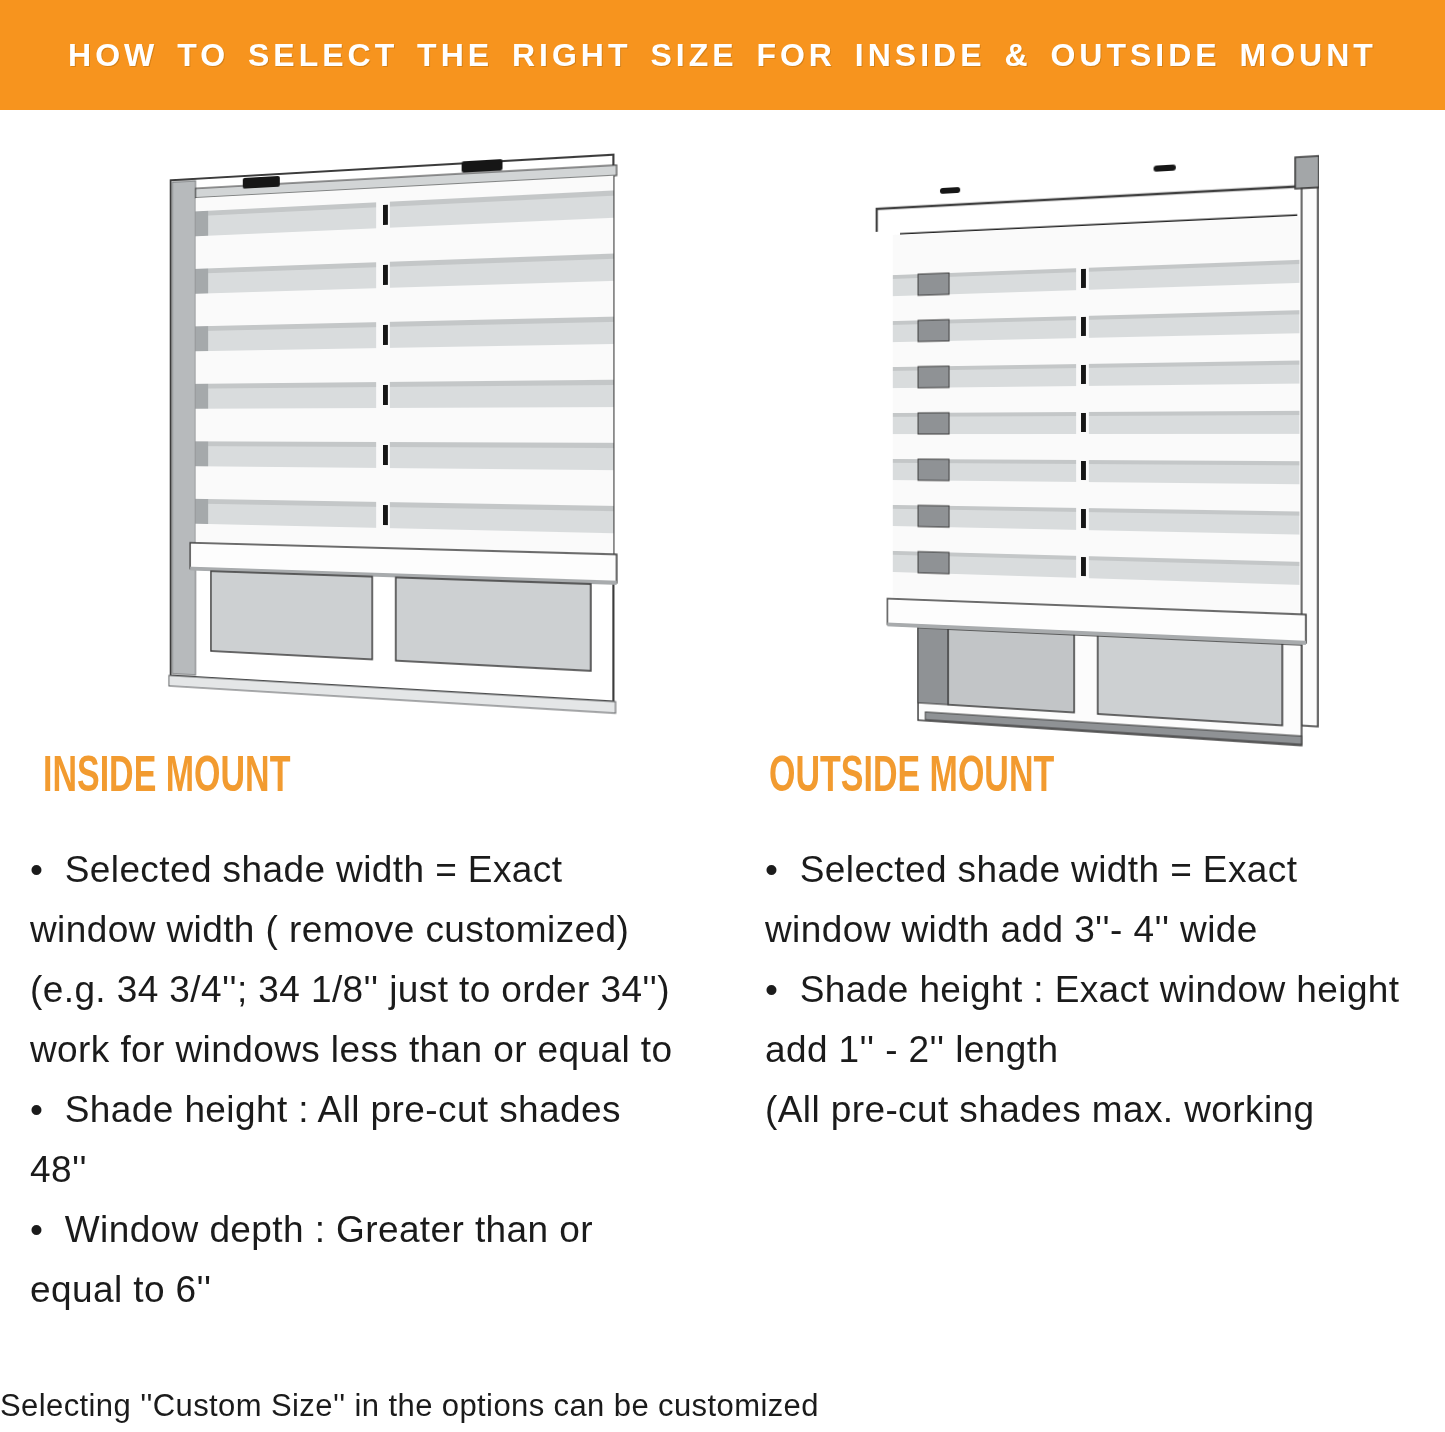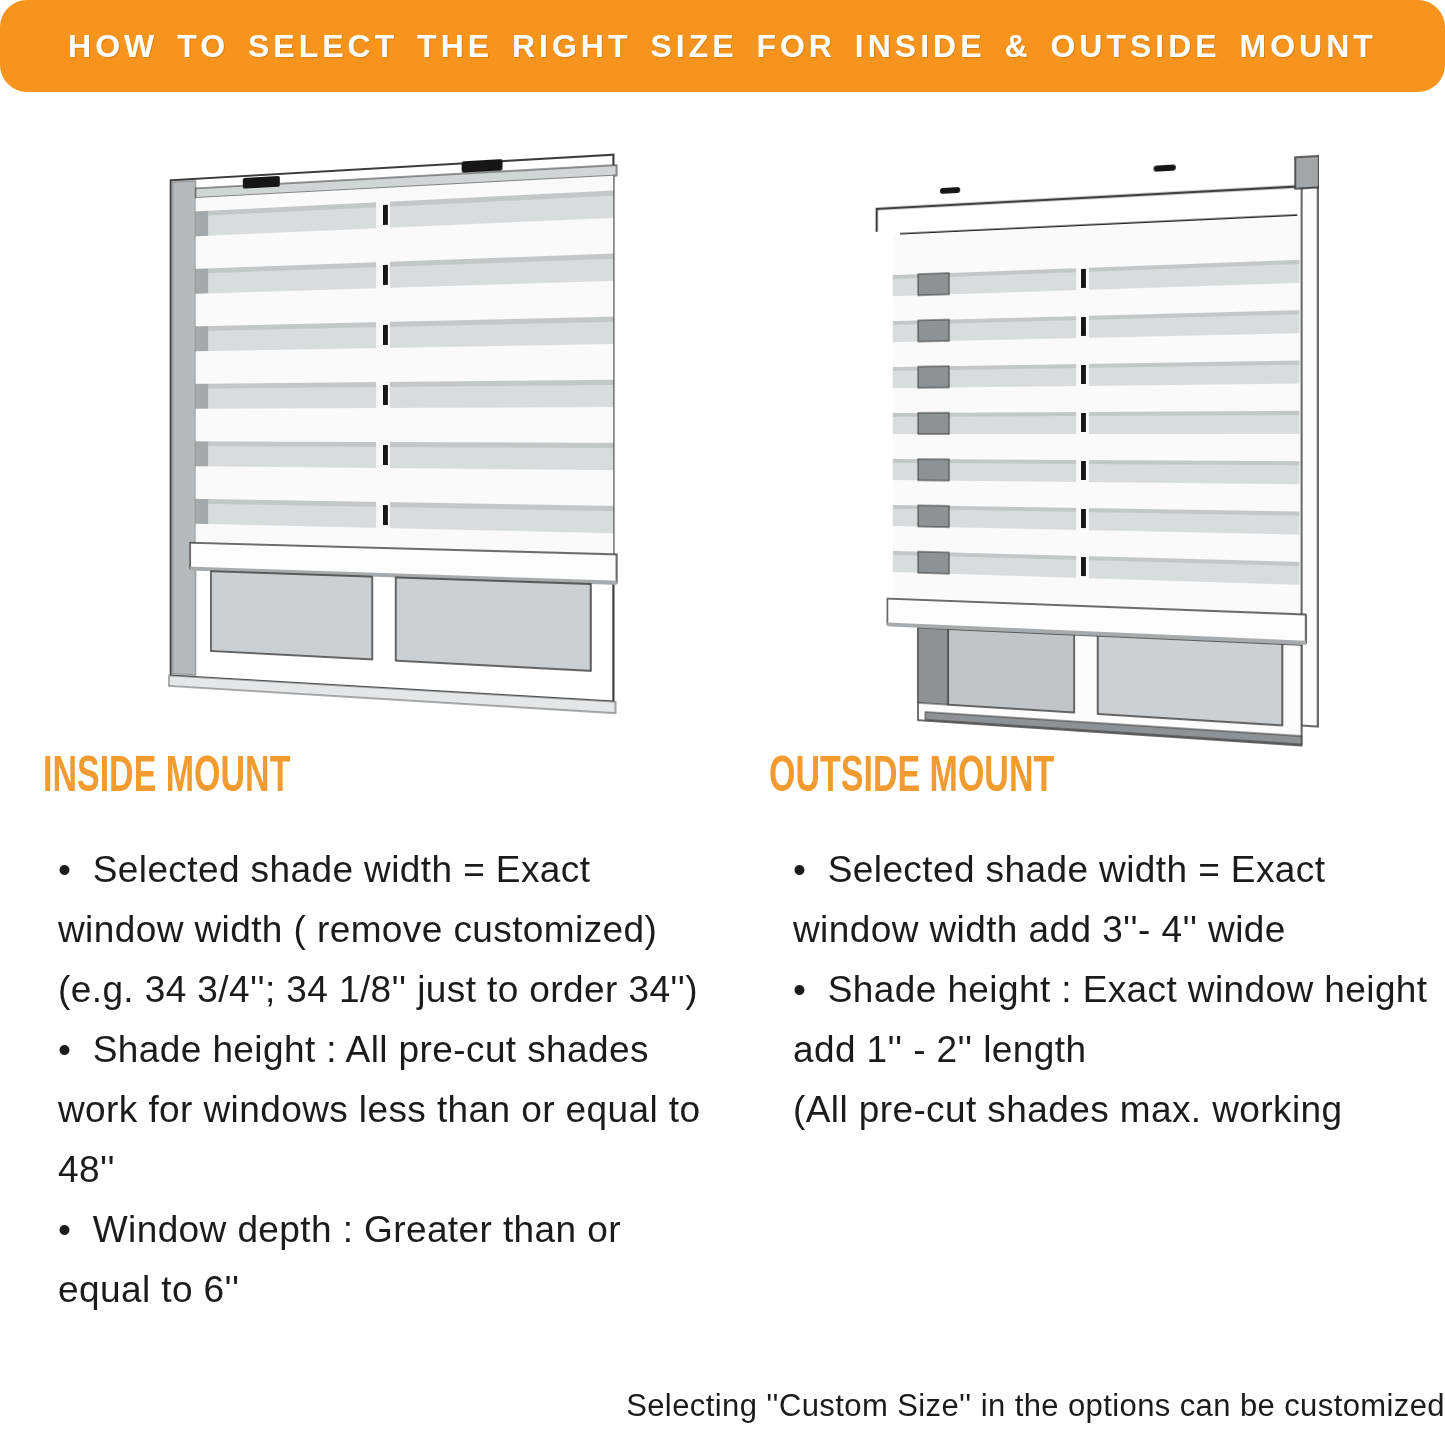--- a/index.html
+++ b/index.html
@@ -17,23 +17,23 @@
     --outline:#3c3c3c;
     --bracket:#161616;
   }
   *{margin:0;padding:0;box-sizing:border-box;}
   html,body{background:#ffffff;}
   body{font-family:"Liberation Sans","DejaVu Sans",sans-serif;}
   .canvas{
     position:relative;width:1445px;height:1432px;background:#ffffff;overflow:hidden;
   }
   .banner{
-    position:absolute;left:0;top:0;width:1445px;height:92px;
+    position:absolute;left:0;top:0;width:1445px;height:110px;
     background:var(--accent);
-    display:flex;align-items:center;justify-content:center;border-radius:27px;
+    display:flex;align-items:center;justify-content:center;
   }
   .banner h1{
     color:var(--banner-text);
     font-size:32px;font-weight:bold;
     letter-spacing:4px;word-spacing:6px;
     white-space:nowrap;
     text-shadow:1px 1px 0 rgba(120,70,0,0.25);
   }
   .illust{position:absolute;}
   .illust svg{width:100%;height:100%;display:block;transform:perspective(950px) rotateY(-12deg);}
@@ -44,28 +44,28 @@
     color:var(--heading);
     font-size:50px;font-weight:bold;line-height:52px;
     transform:scaleX(0.68);transform-origin:left center;
     white-space:nowrap;
   }
   .heading-inside{left:43px;}
   .heading-outside{left:769px;}
   .bullets{
     position:absolute;top:840px;
     color:var(--text);
-    font-size:37px;line-height:60px;letter-spacing:0.4px;margin-left:28px;
+    font-size:37px;line-height:60px;letter-spacing:0.4px;
   }
   .bullets .line{white-space:pre;}
   .bullets-inside{left:30px;width:700px;}
   .bullets-outside{left:765px;width:670px;}
   .footer-note{
     position:absolute;left:0;top:1385px;width:1445px;
-    text-align:right;color:var(--text);
+    text-align:left;color:var(--text);
     font-size:31px;line-height:42px;letter-spacing:0.4px;
   }
   
   .frame{fill:#ffffff;stroke:var(--outline);stroke-width:2;}
   .jamb{fill:var(--jamb);stroke:#6e7173;stroke-width:1;}
   .rail{fill:#d2d5d6;stroke:#333333;stroke-width:1;}
   .bracket-fill{fill:var(--bracket);}
   .bandw{fill:var(--band-white);}
   .sheer{fill:var(--sheer);}
   .sheer-edge{fill:var(--sheer-edge);}
@@ -201,22 +201,22 @@
     </svg>
   </div>
 
   <h2 class="mount-heading heading-inside">INSIDE MOUNT</h2>
   <h2 class="mount-heading heading-outside">OUTSIDE MOUNT</h2>
 
   <div class="bullets bullets-inside">
     <div class="line">•  Selected shade width = Exact</div>
     <div class="line">window width ( remove customized)</div>
     <div class="line">(e.g. 34 3/4''; 34 1/8'' just to order 34'')</div>
+    <div class="line">work for windows less than or equal to</div>
     <div class="line">•  Shade height : All pre-cut shades</div>
-    <div class="line">work for windows less than or equal to</div>
     <div class="line">48''</div>
     <div class="line">•  Window depth : Greater than or</div>
     <div class="line">equal to 6''</div>
   </div>
 
   <div class="bullets bullets-outside">
     <div class="line">•  Selected shade width = Exact</div>
     <div class="line">window width add 3''- 4'' wide</div>
     <div class="line">•  Shade height : Exact window height</div>
     <div class="line">add 1'' - 2'' length</div>

